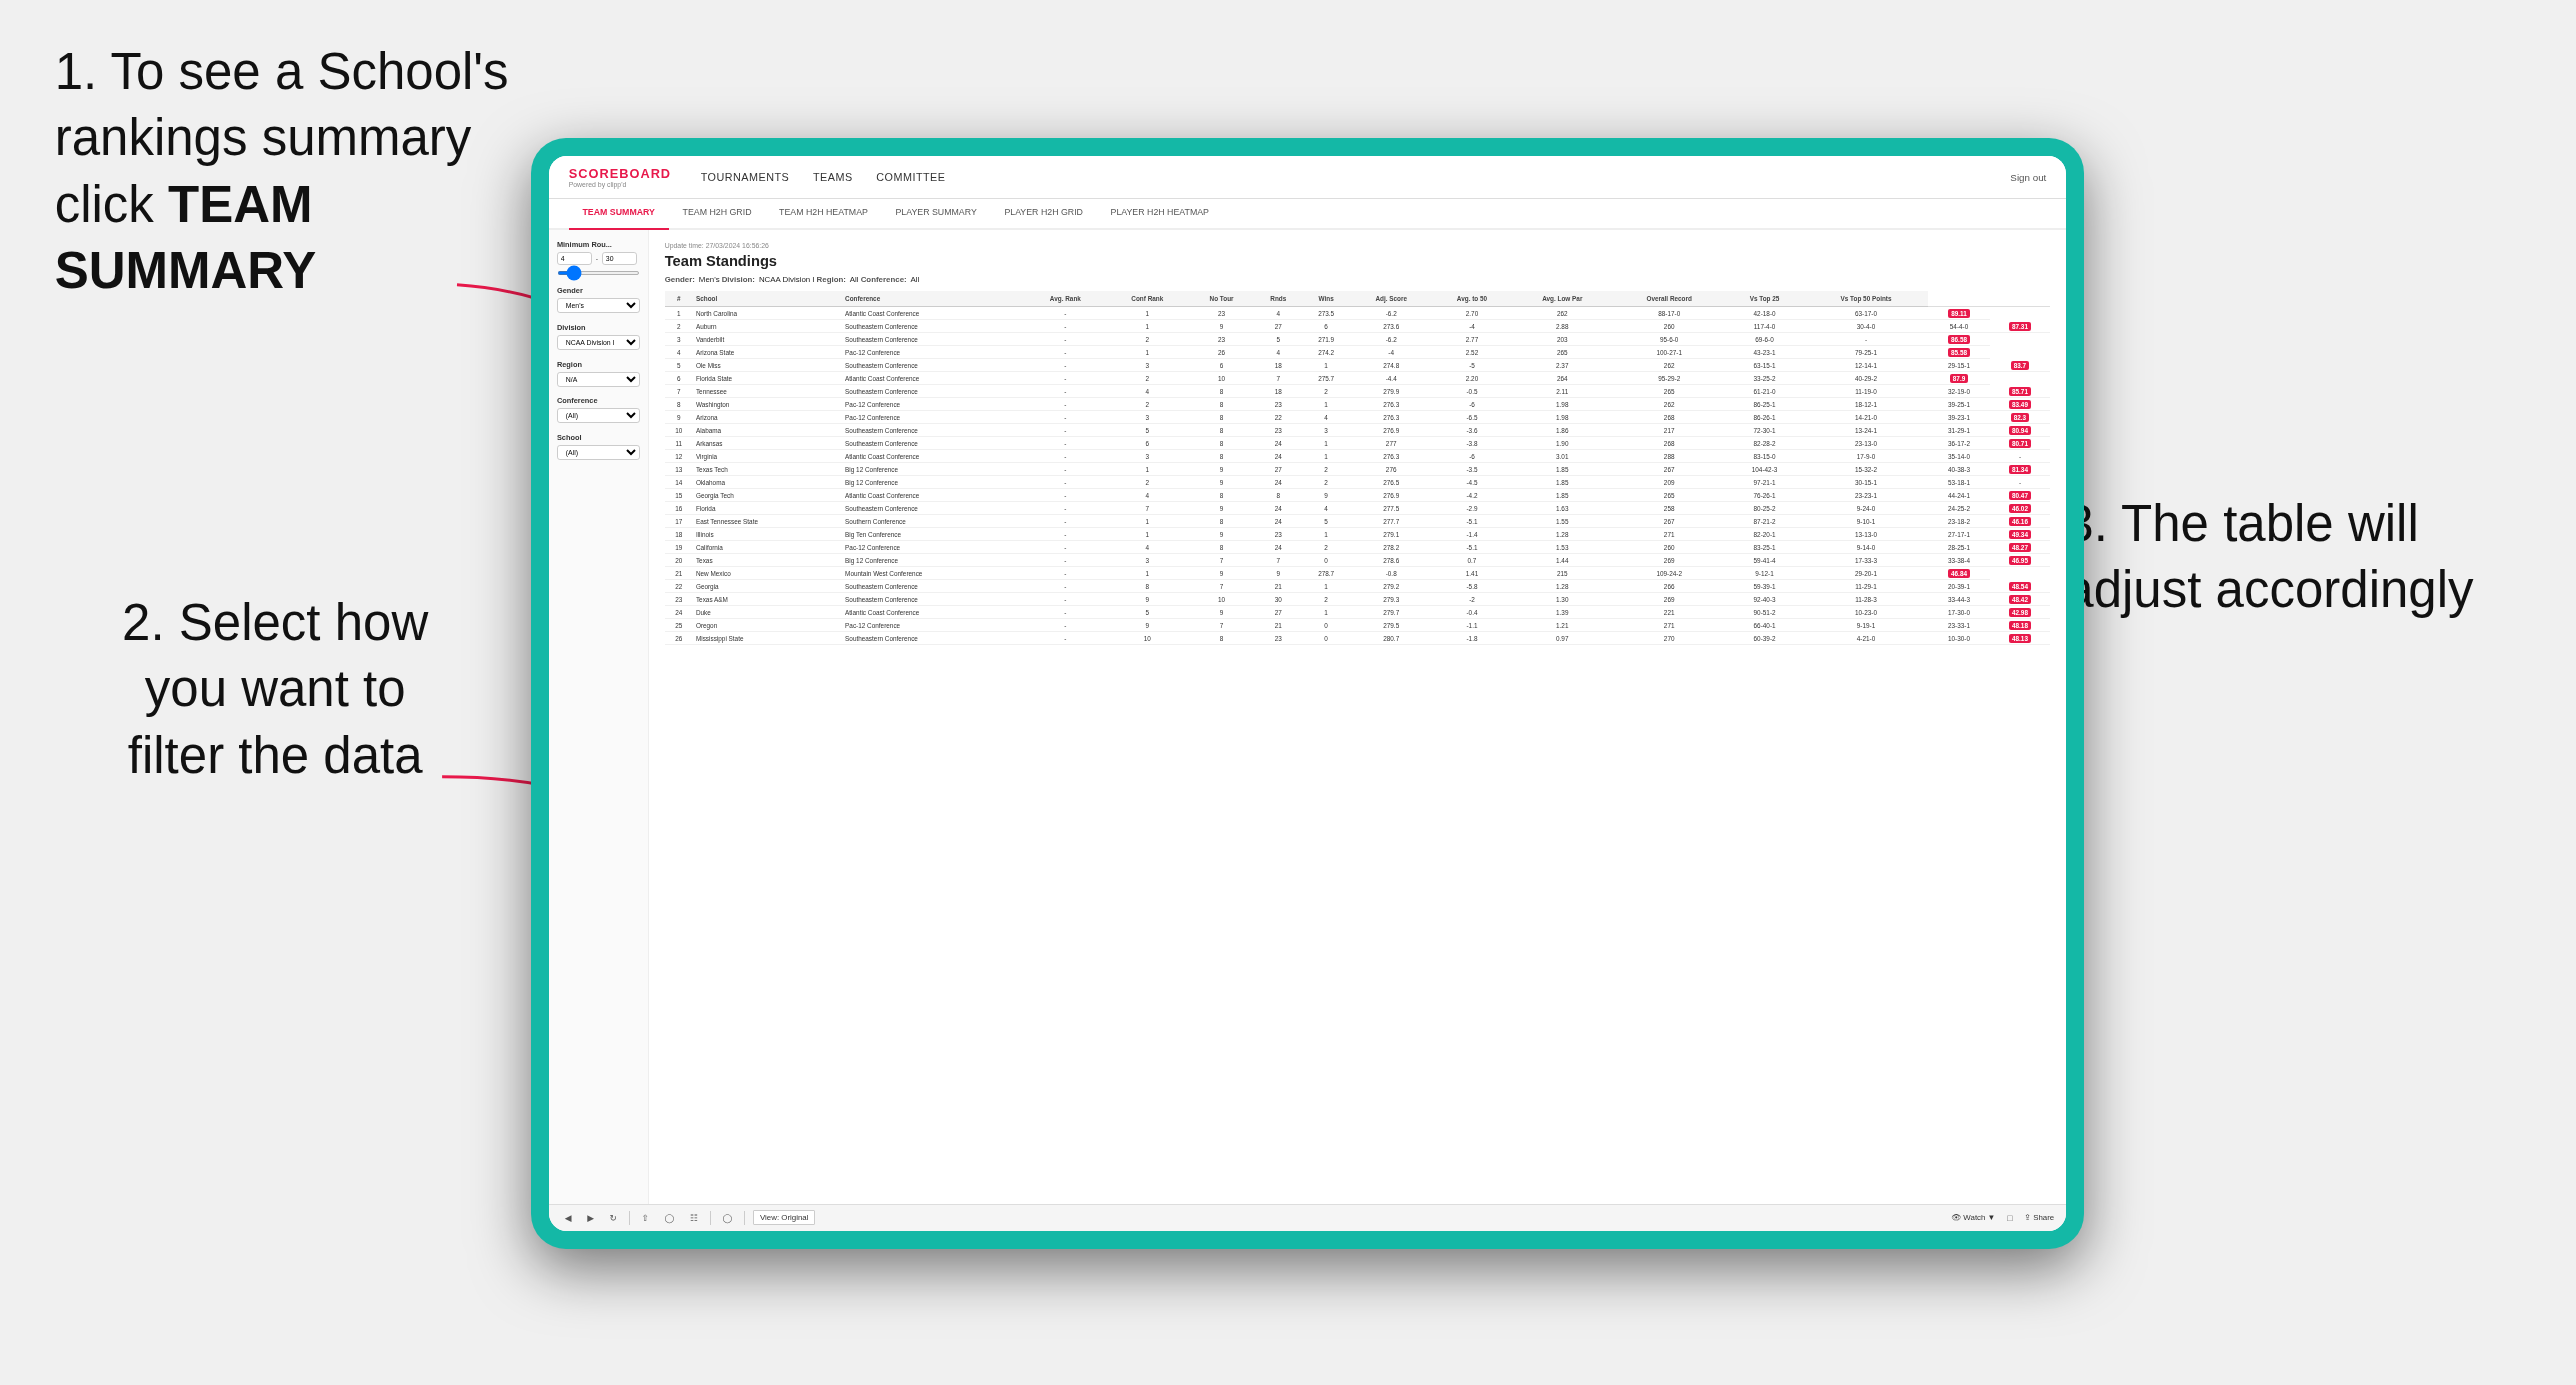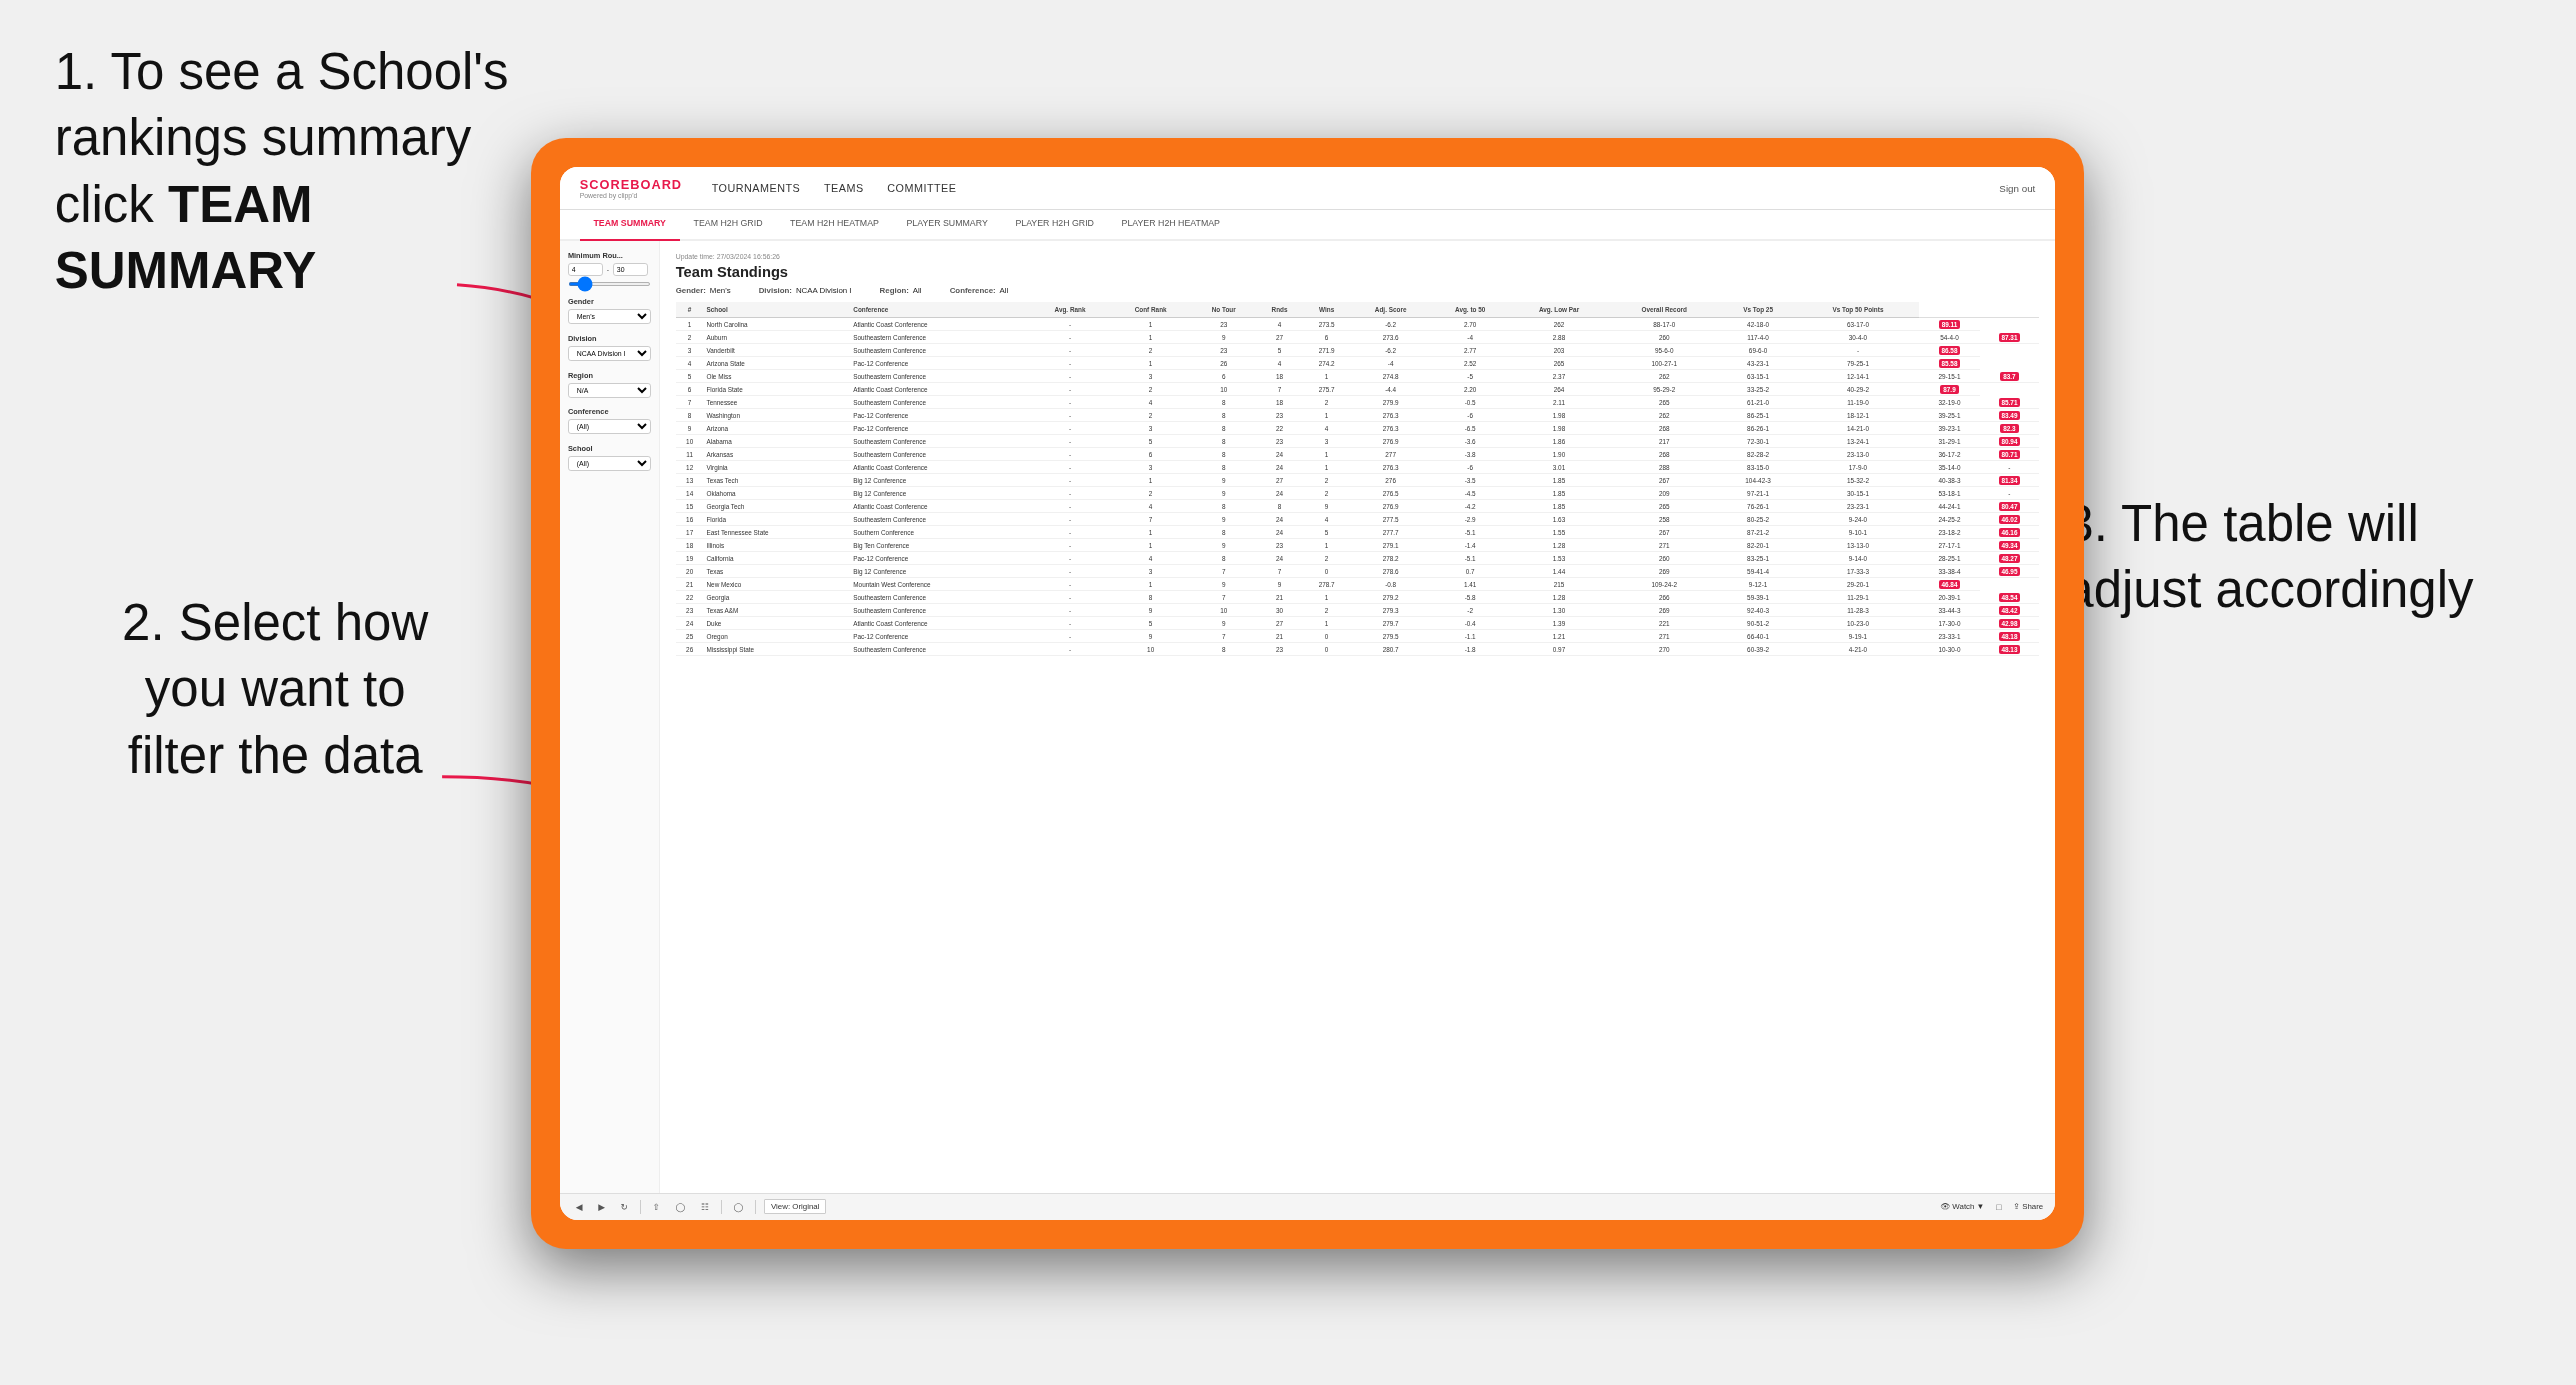--- a/index.html
+++ b/index.html
@@ -47,24 +47,24 @@
       text-align: left;
     }
 
     
     .tablet {
       position: absolute;
       top: 138px;
       left: 531px;
       width: 1553px;
       height: 1111px;
-      background: #f97316;
+      background: #14b8a6;
       border-radius: 35px;
       box-shadow: 0 19.7px 59px rgba(0,0,0,0.5);
-      padding: 29px;
+      padding: 18px;
     }
 
     .tablet-screen {
       width: 100%;
       height: 100%;
       background: #fff;
       border-radius: 17.7px;
       overflow: hidden;
       display: flex;
       flex-direction: column;
@@ -225,21 +225,21 @@
 
     .table-title {
       font-size: 14.7px;
       font-weight: 700;
       color: #222;
       margin-bottom: 5.9px;
     }
 
     .table-filters {
       display: flex;
-      gap: 28px;
+      gap: 2px;
       font-size: 7.9px;
       color: #333;
       margin-bottom: 7.9px;
       align-items: center;
     }
 
     .filter-item {
       display: flex;
       align-items: center;
       gap: 3.9px;

